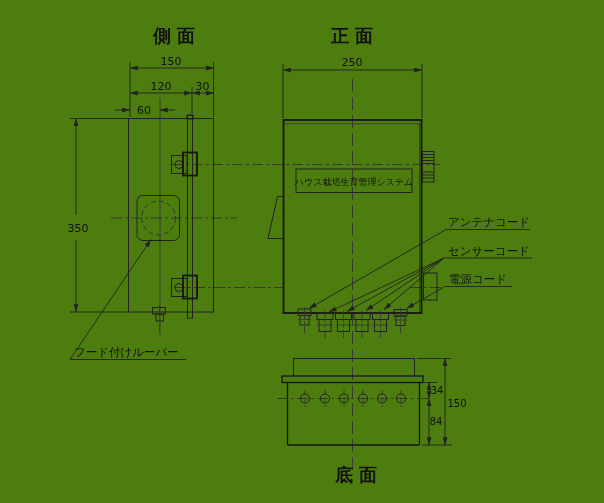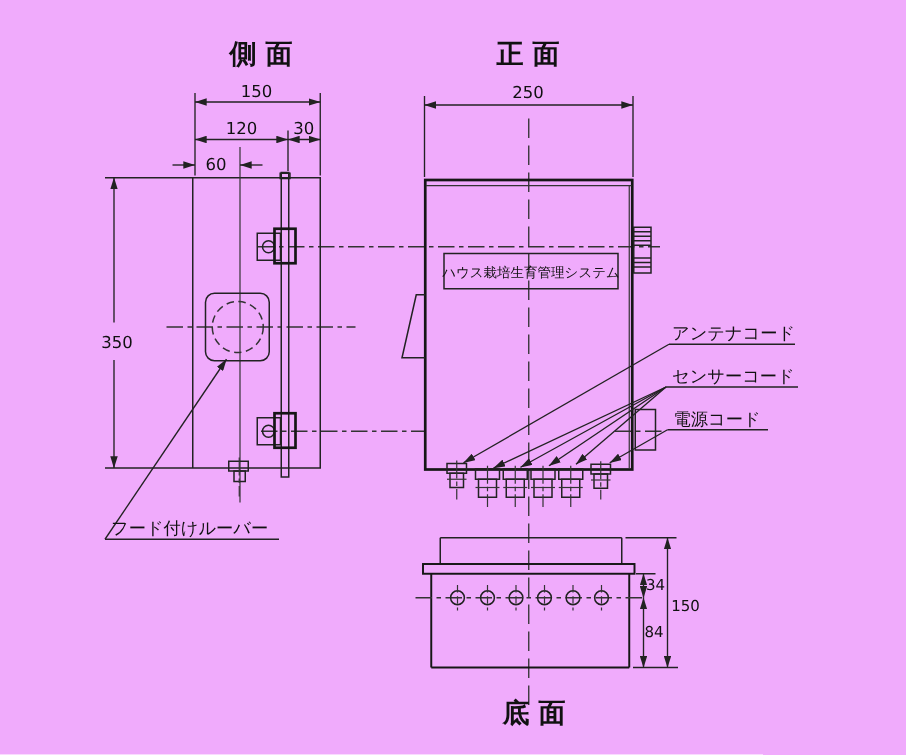--- a/index.html
+++ b/index.html
@@ -1,16 +1,16 @@
 <!DOCTYPE html>
 <html><head>
 <meta charset="utf-8">
 <style>
   html,body{margin:0;padding:0;background:#ffffff;}
-  .stage{width:604px;height:503px;background:#f0abfc;position:relative;overflow:hidden;}
+  .stage{width:604px;height:503px;background:#4d7c0f;position:relative;overflow:hidden;}
   svg{display:block;}
   
   .ln  {stroke:#222;stroke-width:1;fill:none;}
   .thn {stroke:#333;stroke-width:.8;fill:none;}
   .med {stroke:#161616;stroke-width:1.8;fill:none;}
   .md2 {stroke:#161616;stroke-width:1.3;fill:none;}
   .cl  {stroke:#333;stroke-width:.9;fill:none;stroke-dasharray:11 3 3 3;}
   .cld {stroke:#333;stroke-width:.9;fill:none;stroke-dasharray:13 5;}
   .dsh {stroke:#333;stroke-width:1;fill:none;stroke-dasharray:5 3;}
   .tick{stroke:#333;stroke-width:.8;fill:none;stroke-dasharray:5 2.5;}

